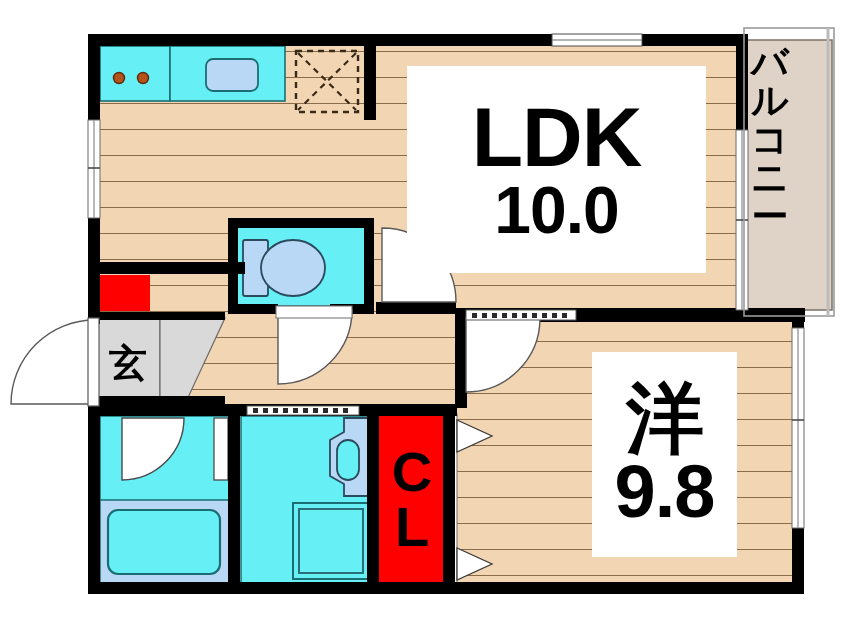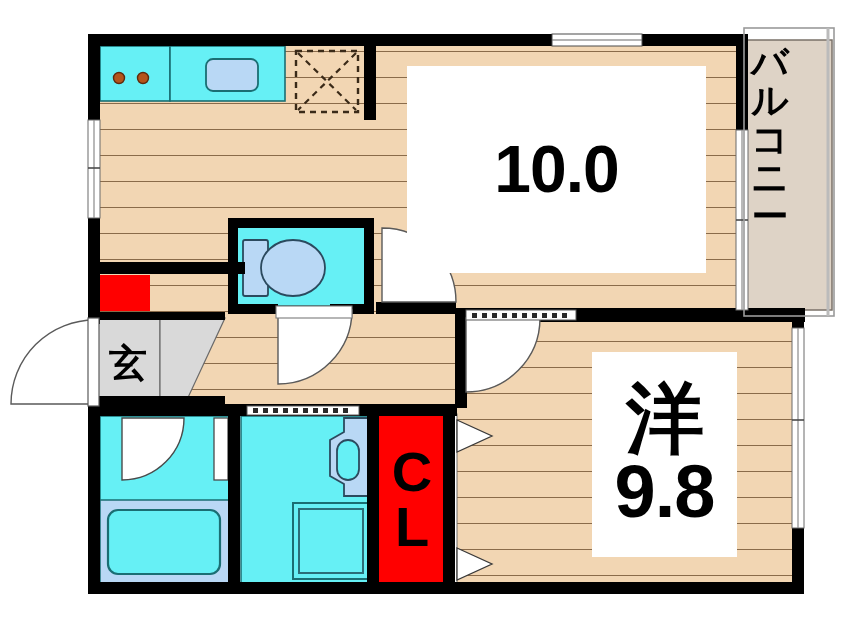--- a/index.html
+++ b/index.html
@@ -218,20 +218,21 @@
       </g>
     </g>
 
     <g>
       <rect x="744" y="28" width="90" height="288" fill="none" stroke="#9a9a9a" stroke-width="1.6"></rect>
       <line x1="828" y1="28" x2="828" y2="316" stroke="#bbbbbb" stroke-width="3"></line>
     </g>
   </svg>
 
   <div class="rm-label" id="ldk-label">
+    <div class="t1">LDK</div>
     <div class="t2">10.0</div>
   </div>
 
   <div class="rm-label" id="yo-label">
     <div class="t1">洋</div>
     <div class="t2">9.8</div>
   </div>
 
   <div id="cl-label">
     <div>C</div>

